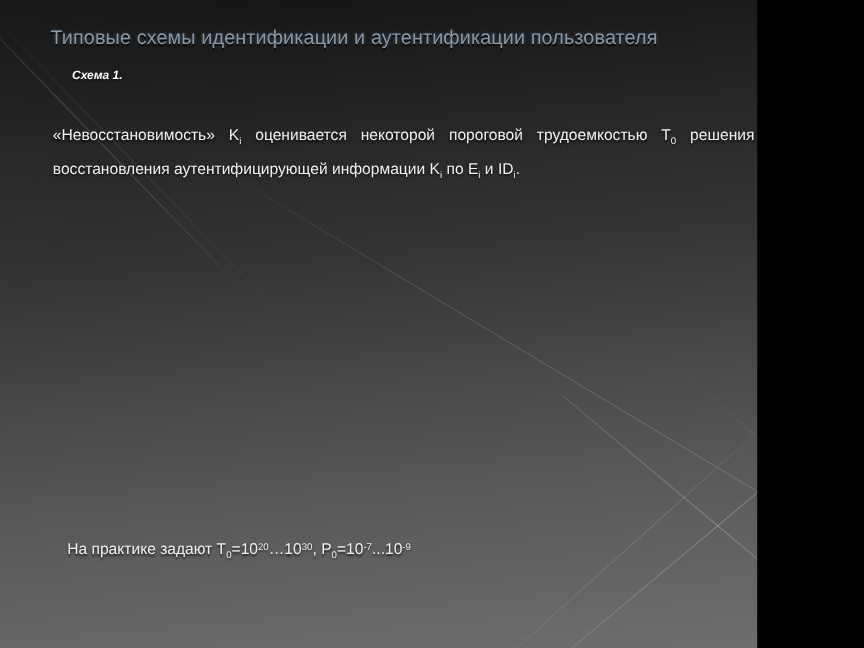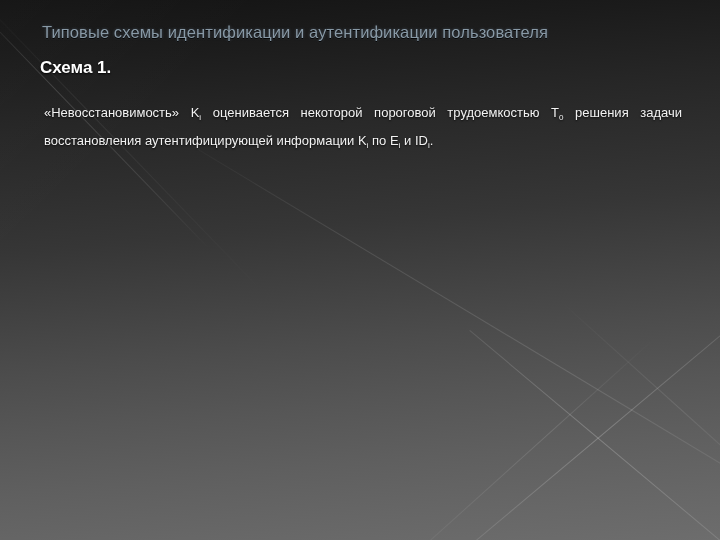--- a/index.html
+++ b/index.html
@@ -2,21 +2,21 @@
 <html><head>
 <meta charset="utf-8">
 <style>
   html, body {
     margin: 0;
     padding: 0;
     background: #000;
   }
   .slide {
     position: relative;
-    width: 720px;
+    width: 631px;
     height: 540px;
     overflow: hidden;
     font-family: "Liberation Sans", sans-serif;
     
     background:
       linear-gradient(175deg,
         #131313 0%,
         #1b1b1b 10%,
         #262626 22%,
         #2e2e2e 32%,
@@ -113,23 +113,24 @@
   }
 
   
   .content {
     position: absolute;
     left: 0; top: 0;
     width: 720px; height: 540px;
   }
   .subhead {
     position: absolute;
-    left: 40px; top: 58px;
-    font-size: 17px;
+    left: 60px; top: 58px;
+    font-size: 10px;
     font-weight: bold;
+    font-style: italic;
     color: #ffffff;
     text-shadow: 0 1px 2px rgba(0,0,0,0.9);
   }
   .para {
     position: absolute;
     left: 44px;
     width: 638px;
     color: #f2f2f2;
     font-size: 13px;
     line-height: 26px;
@@ -175,15 +176,16 @@
   </div>
 
   <div class="title-bar">
     <div class="title">Типовые схемы идентификации и аутентификации пользователя</div>
   </div>
 
   <div class="content">
     <div class="subhead">Схема 1.</div>
 
     <div class="para p1">«Невосстановимость» <span class="nowrap">K<sub>i</sub></span> оценивается некоторой пороговой трудоемкостью <span class="nowrap">T<sub>0</sub></span> решения задачи восстановления аутентифицирующей информации <span class="nowrap">K<sub>i</sub></span> по <span class="nowrap">E<sub>i</sub></span> и <span class="nowrap">ID<sub>i</sub></span>.</div>
+    <div class="para p4 last-center">На практике задают <span class="nowrap">T<sub>0</sub></span><span class="nowrap">=10<sup>20</sup></span><span class="nowrap">…10<sup>30</sup></span>, <span class="nowrap">P<sub>0</sub></span><span class="nowrap">=10<sup>-7</sup></span><span class="nowrap">...10<sup>-9</sup></span></div>
   </div>
 
 </div>
 
 </body></html>

